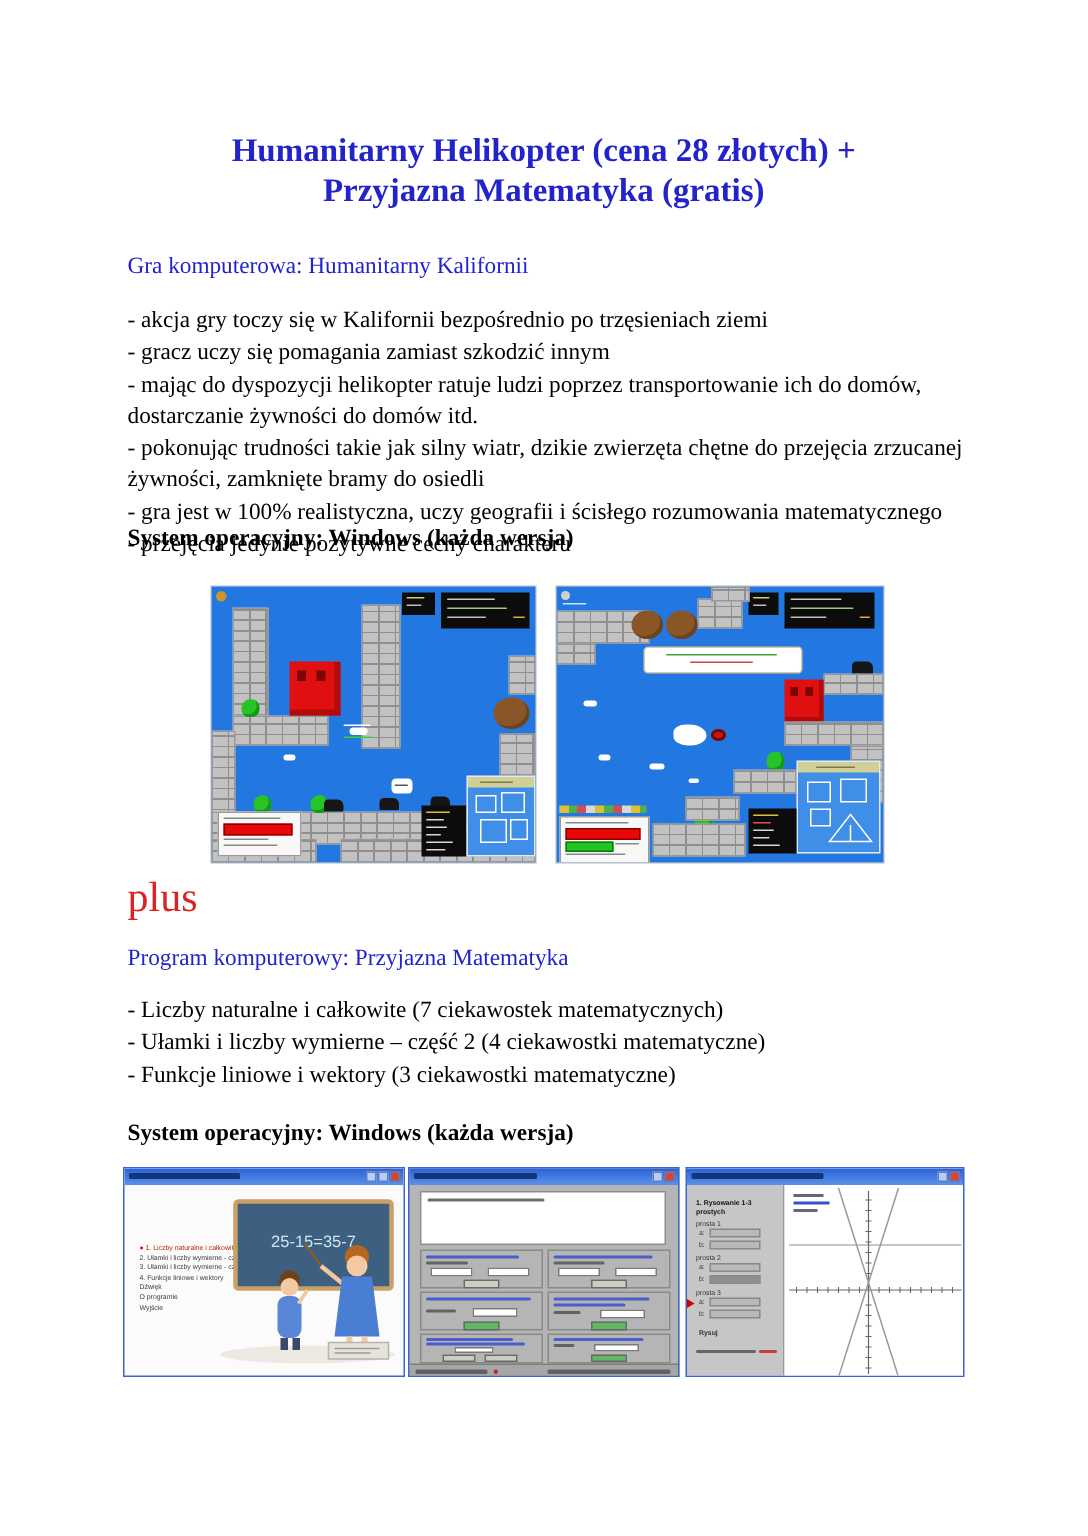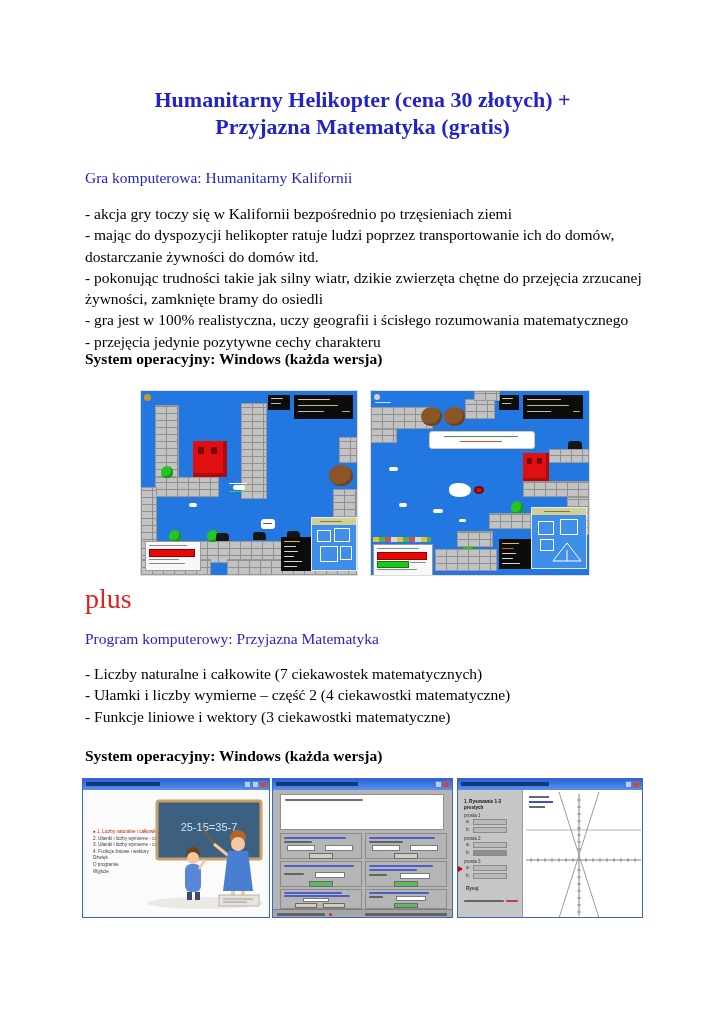--- a/index.html
+++ b/index.html
@@ -57,28 +57,29 @@
   .menu-line.active{color:#bb2200;}
   .plot-left{position:absolute;left:0;top:11px;bottom:0;width:64px;background:#c6c6c6;border-right:1px solid #9a9a9a;}
   .ginput{position:absolute;background:#b9b9b9;border:1px solid #8a8a8a;box-sizing:border-box;}
 </style>
 </head>
 <body>
 
 <div class="page">
 
   <div class="doc-title">
-    <div>Humanitarny Helikopter (cena 30 złotych) +</div>
+    <div>Humanitarny Helikopter (cena 28 złotych) +</div>
     <div>Przyjazna Matematyka (gratis)</div>
   </div>
 
   <div class="blue-head" style="top:169px;">Gra komputerowa: Humanitarny Kalifornii</div>
 
   <div class="bullets" style="top:203px;">
     <div>- akcja gry toczy się w Kalifornii bezpośrednio po trzęsieniach ziemi</div>
+    <div>- gracz uczy się pomagania zamiast szkodzić innym</div>
     <div>- mając do dyspozycji helikopter ratuje ludzi poprzez transportowanie ich do domów, dostarczanie żywności do domów itd.</div>
     <div>- pokonując trudności takie jak silny wiatr, dzikie zwierzęta chętne do przejęcia zrzucanej żywności, zamknięte bramy do osiedli</div>
     <div>- gra jest w 100% realistyczna, uczy geografii i ścisłego rozumowania matematycznego</div>
     <div>- przejęcia jedynie pozytywne cechy charakteru</div>
   </div>
 
   <div class="os-note" style="top:350px;">System operacyjny: Windows (każda wersja)</div>
 
   <div class="game" style="left:140px;width:216px;">
     <div class="abs" style="left:3px;top:3px;width:7px;height:7px;border-radius:50%;background:#c8962a;"></div>

